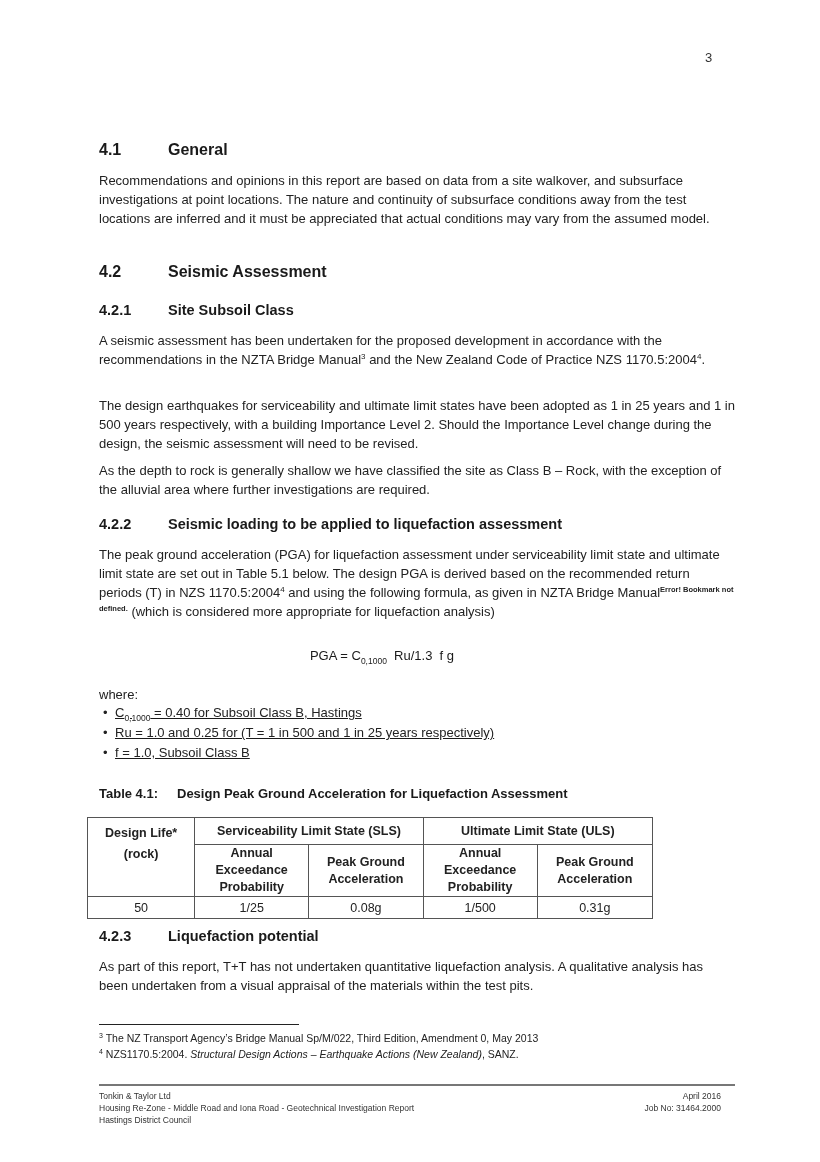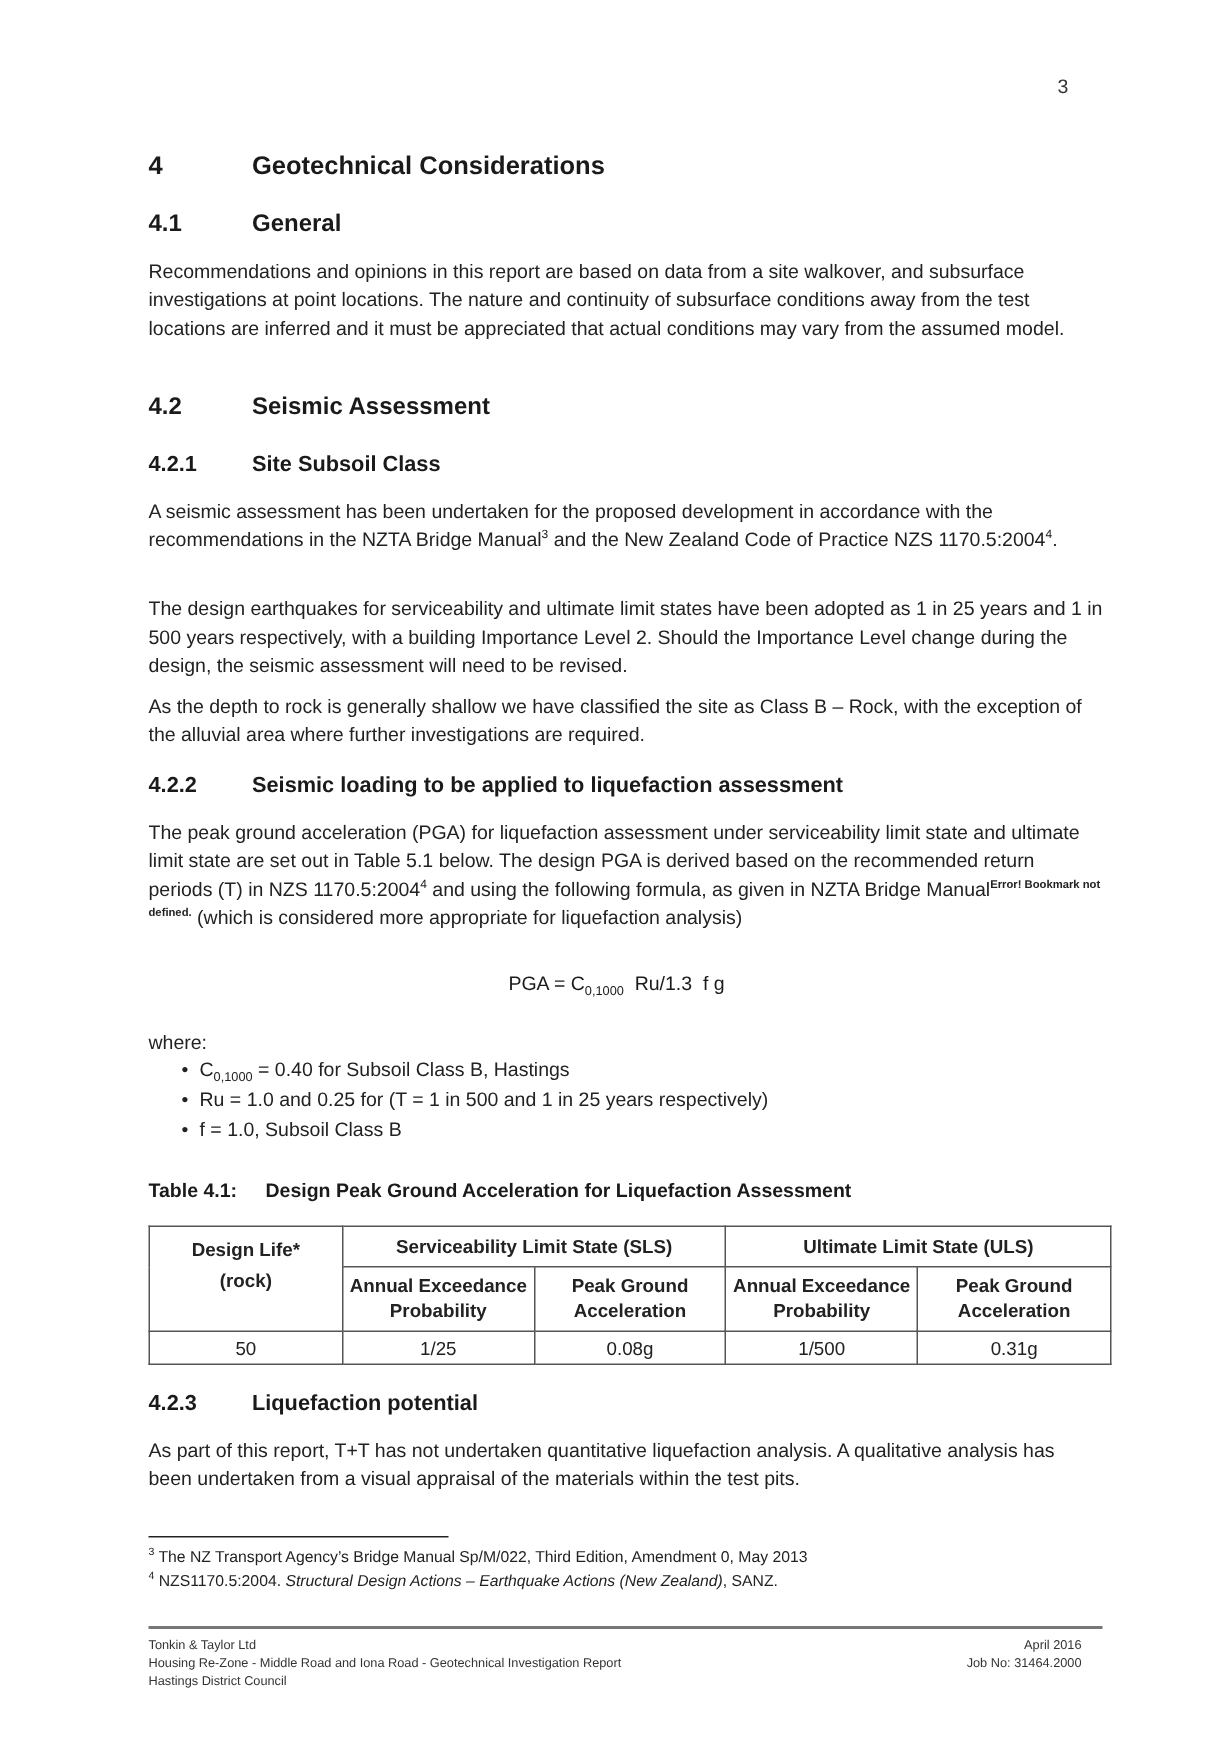--- a/index.html
+++ b/index.html
@@ -10,48 +10,45 @@
   .pnum { left: 705px; top: 50px; font-size: 13px; color: #333; }
   .h1 { font-size: 17px; font-weight: bold; left: 99px; top: 101px; white-space: nowrap; }
   .h2 { font-size: 16px; font-weight: bold; white-space: nowrap; }
   .h3 { font-size: 14.5px; font-weight: bold; white-space: nowrap; }
   .num { display: inline-block; }
   .h1 .num, .h2 .num, .h3 .num { width: 69px; }
   .para { left: 99px; width: 636px; font-size: 13px; line-height: 19px; color: #222; }
   sup { font-size: 8px; line-height: 0; vertical-align: super; }
   sup.err { font-size: 7.5px; font-weight: bold; }
   sub { font-size: 8.5px; line-height: 0; vertical-align: sub; }
-  .formula { left: 0; width: 764px; top: 648px; text-align: center; font-size: 13px; margin-left: 29px; }
+  .formula { left: 0; width: 764px; top: 648px; text-align: center; font-size: 13px; }
   .formula .inner { display: inline-block; margin-left: 0; }
   ul.bullets { margin: 0; padding: 0; list-style: none; }
   ul.bullets li { position: relative; padding-left: 34px; font-size: 13px; line-height: 20px; color: #222; }
   ul.bullets li::before { content: "\2022"; position: absolute; left: 22px; top: 0; font-size: 13px; }
   .tcap { left: 99px; top: 786px; font-size: 13px; font-weight: bold; white-space: nowrap; }
   .tcap .num { width: 78px; }
-  table.data { position: absolute; left: 99px; top: 817px; width: 642px; border-collapse: collapse;
+  table.data { position: absolute; left: 87px; top: 817px; width: 566px; border-collapse: collapse;
                font-size: 12.5px; color: #222; }
   table.data td, table.data th { border: 1px solid #555; text-align: center; padding: 0; }
   table.data th { font-weight: bold; }
   .fn-rule { left: 99px; top: 1024px; width: 200px; height: 1px; background: #222; }
   .fn { left: 99px; font-size: 10.5px; color: #222; white-space: nowrap; }
   .fn sup { font-size: 7px; }
   .footer-rule { left: 99px; top: 1084px; width: 636px; height: 2px; background: #777; }
   .footer { font-size: 8.5px; color: #333; white-space: nowrap; }
   .footer.b { font-weight: normal; }
 </style>
 </head>
 <body>
 
 <div class="page">
 
   <div class="abs pnum">3</div>
 
-  <div class="abs h1">
-    <span class="num">4</span><span>Geotechnical Considerations</span>
-  </div>
 
   <div class="abs h2" style="left:99px; top:141px;">
     <span class="num">4.1</span><span>General</span>
   </div>
   <div class="abs para" style="top:171px;">Recommendations and opinions in this report are based on data from a site walkover, and subsurface investigations at point locations.  The nature and continuity of subsurface conditions away from the test locations are inferred and it must be appreciated that actual conditions may vary from the assumed model.</div>
 
   <div class="abs h2" style="left:99px; top:263px;">
     <span class="num">4.2</span><span>Seismic Assessment</span>
   </div>
 
@@ -65,21 +62,21 @@
   <div class="abs h3" style="left:99px; top:516px;">
     <span class="num">4.2.2</span><span>Seismic loading to be applied to liquefaction assessment</span>
   </div>
   <div class="abs para" style="top:545px;"><span>The peak ground acceleration (PGA) for liquefaction assessment under serviceability limit state and ultimate limit state are set out in Table 5.1 below. The design PGA is derived based on the recommended return periods (T) in NZS 1170.5:2004</span><sup>4</sup><span> and using the following formula, as given in NZTA Bridge Manual</span><sup class="err">Error! Bookmark not defined.</sup><span> (which is considered more appropriate for liquefaction analysis)</span></div>
 
   <div class="abs formula">
     <span class="inner"><span>PGA = C</span><sub>0,1000</sub><span style="white-space:pre;">  Ru/1.3  f g</span></span>
   </div>
 
   <div class="abs para" style="top:685px;">where:</div>
-  <div class="abs" style="left:99px; top:703px; width:636px;">
+  <div class="abs" style="left:81px; top:703px; width:636px;text-decoration:underline;">
     <ul class="bullets">
       <li><span>C</span><sub>0,1000</sub><span> = 0.40 for Subsoil Class B, Hastings</span></li>
       <li><span>Ru = 1.0 and 0.25 for (T = 1 in 500 and 1 in 25 years respectively)</span></li>
       <li><span>f = 1.0, Subsoil Class B</span></li>
     </ul>
   </div>
 
   <div class="abs tcap">
     <span class="num">Table 4.1:</span><span>Design Peak Ground Acceleration for Liquefaction Assessment</span>
   </div>

